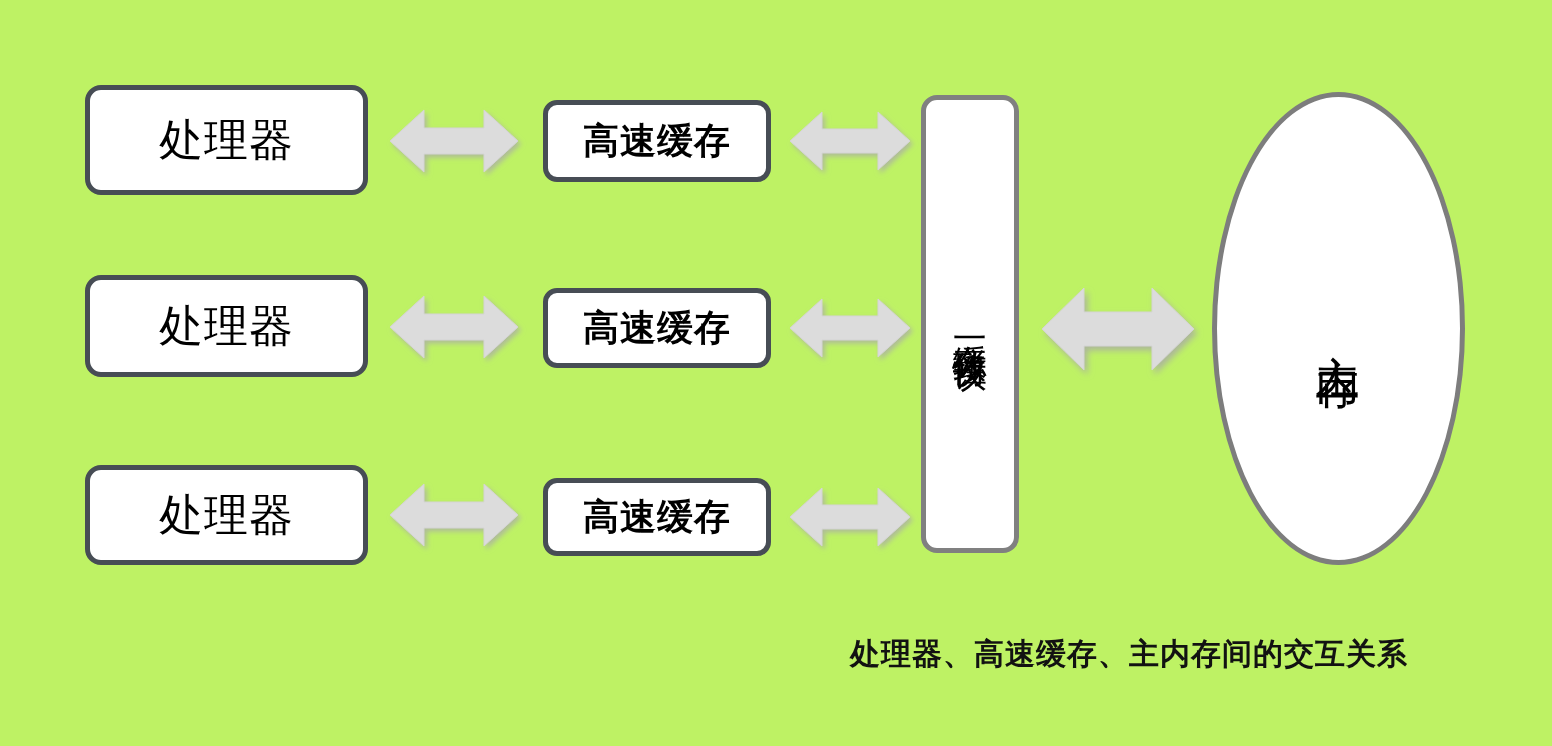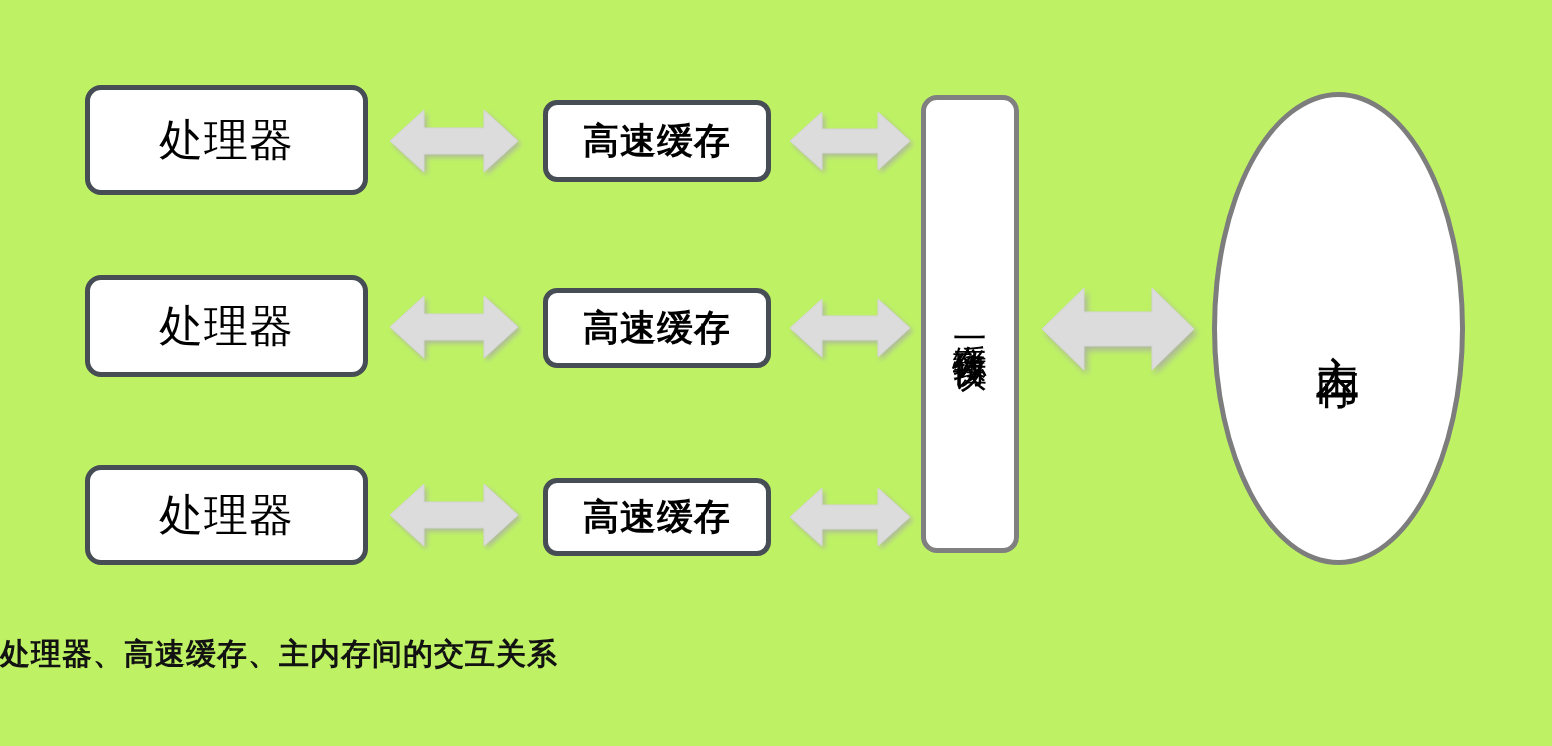--- a/index.html
+++ b/index.html
@@ -86,21 +86,21 @@
     width: 100%;
     height: 100%;
     overflow: visible;
   }
 
   
   .caption {
     position: absolute;
     left: 0;
     width: 1408px;
-    text-align: left;
+    text-align: right;
     font-size: 30px;
     font-weight: bold;
     color: #121212;
     letter-spacing: 1px;
   }
 </style>
 </head>
 <body>
 
 <div id="stage">

